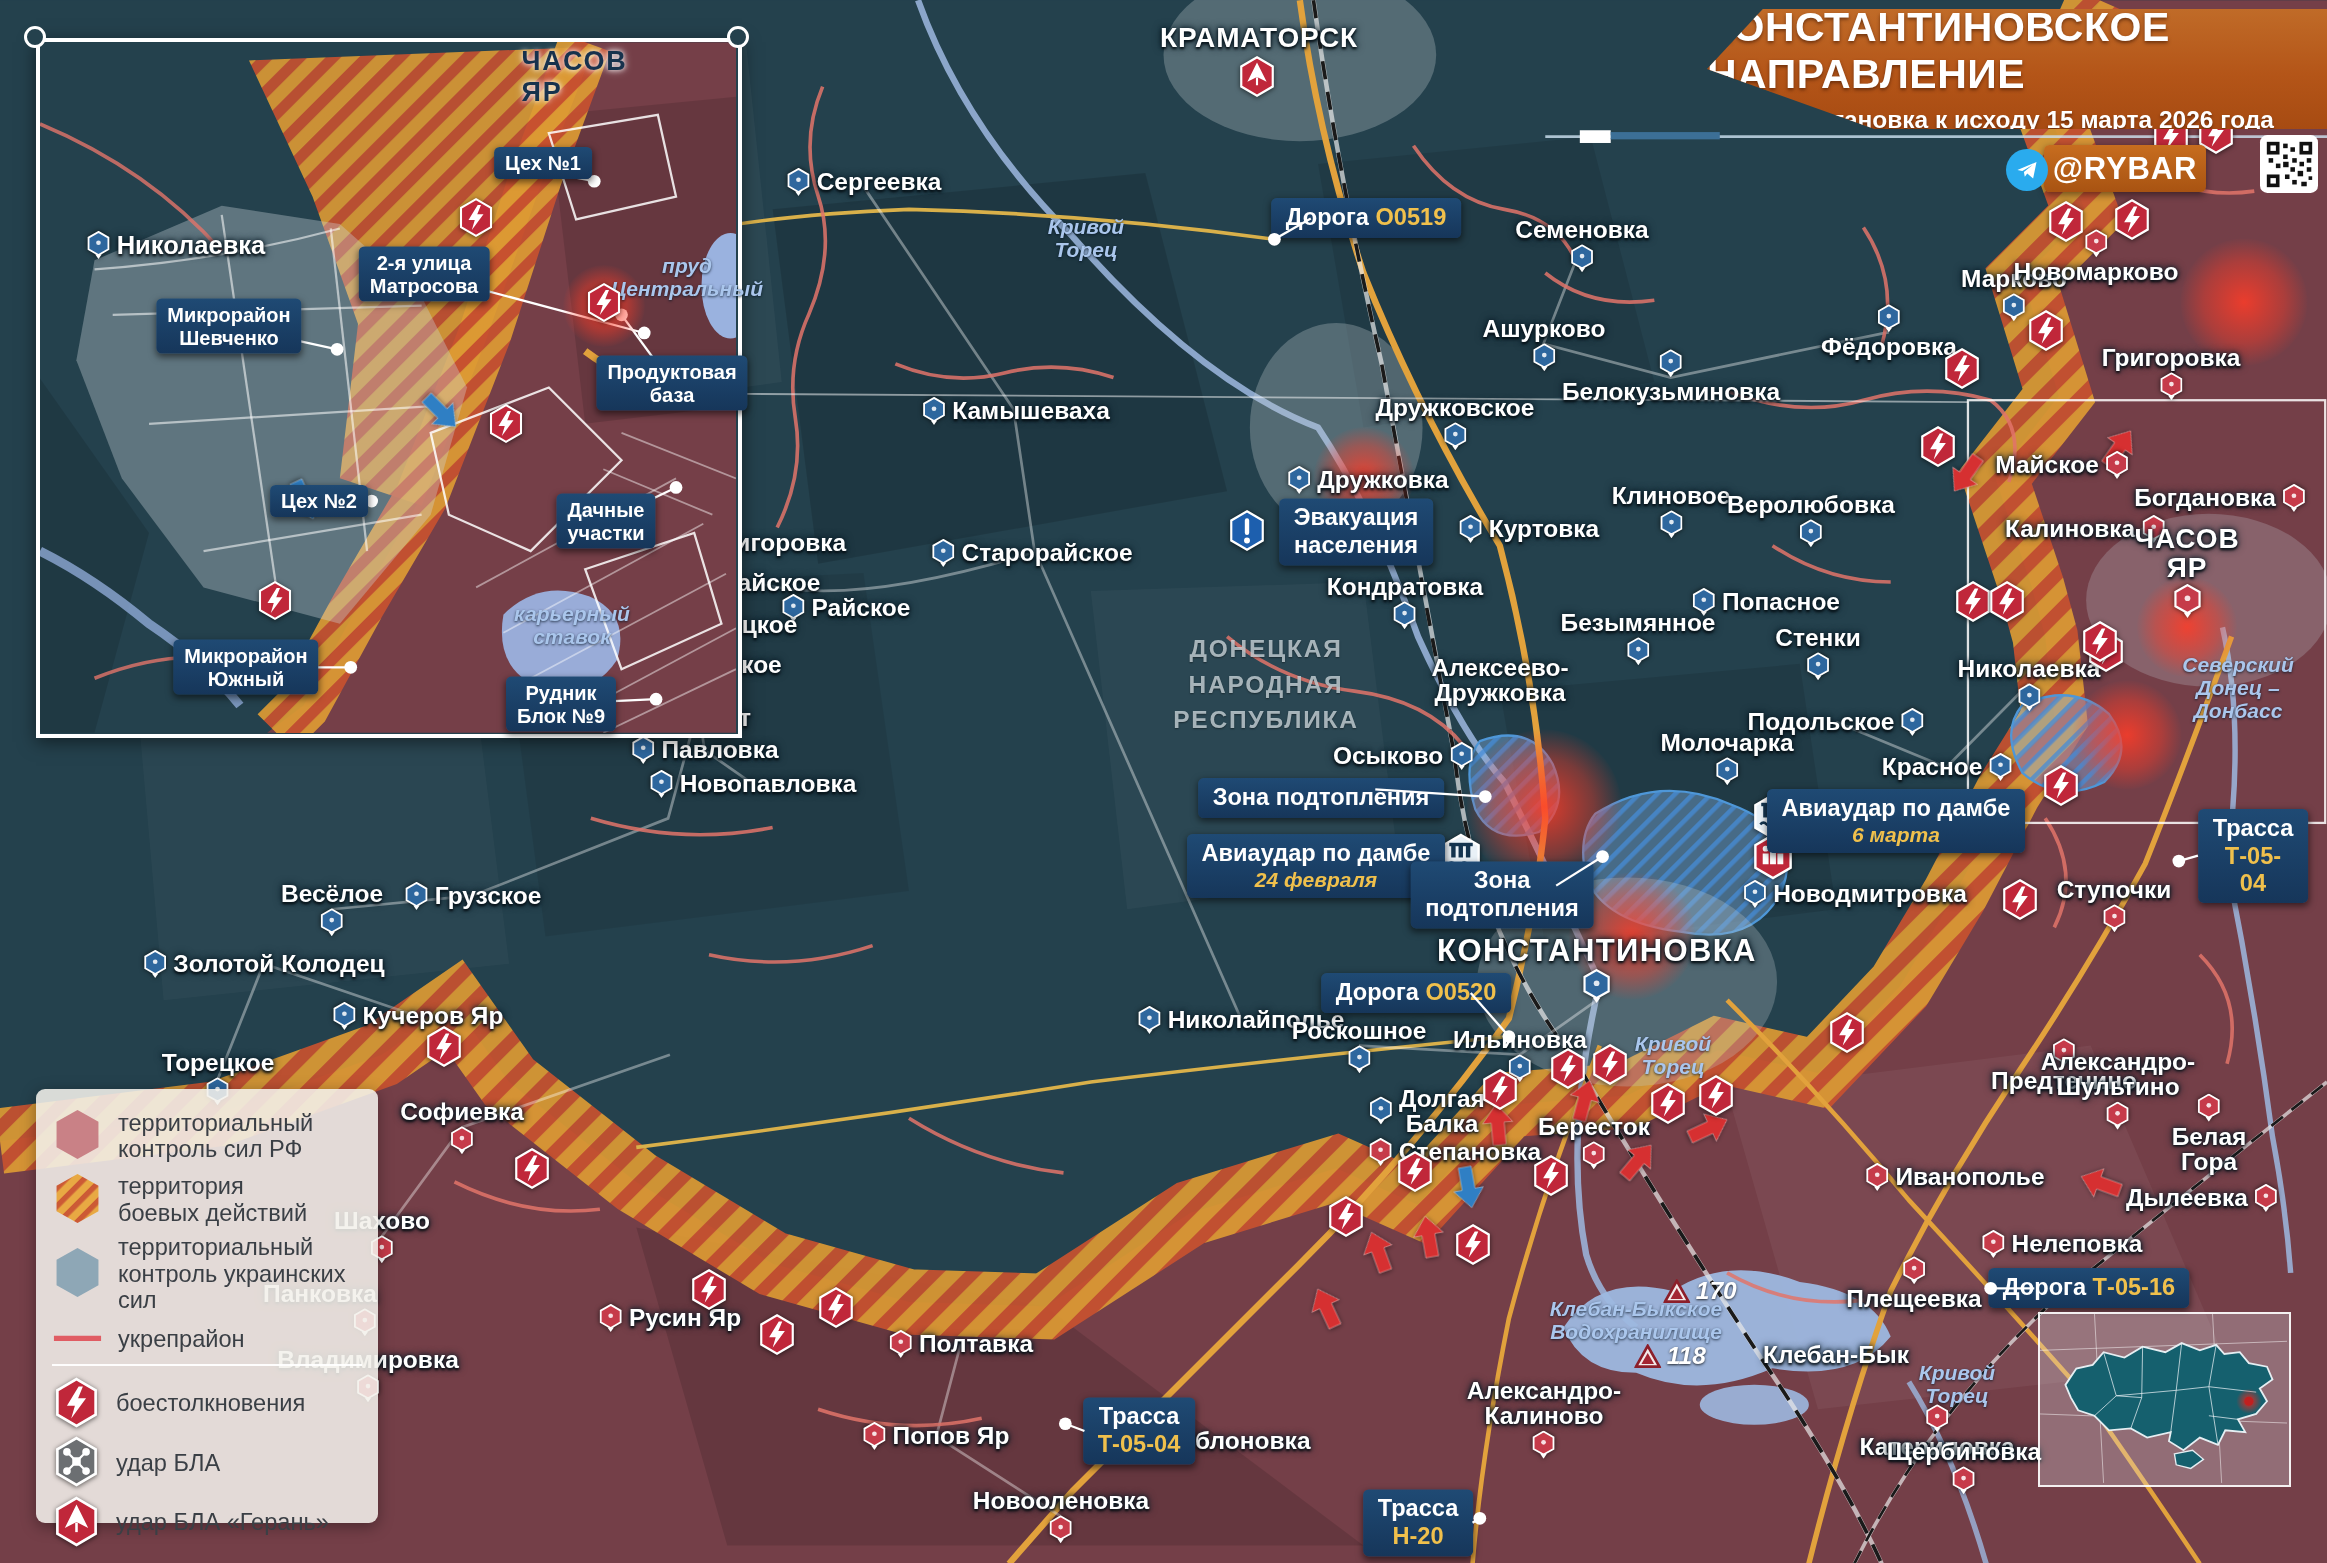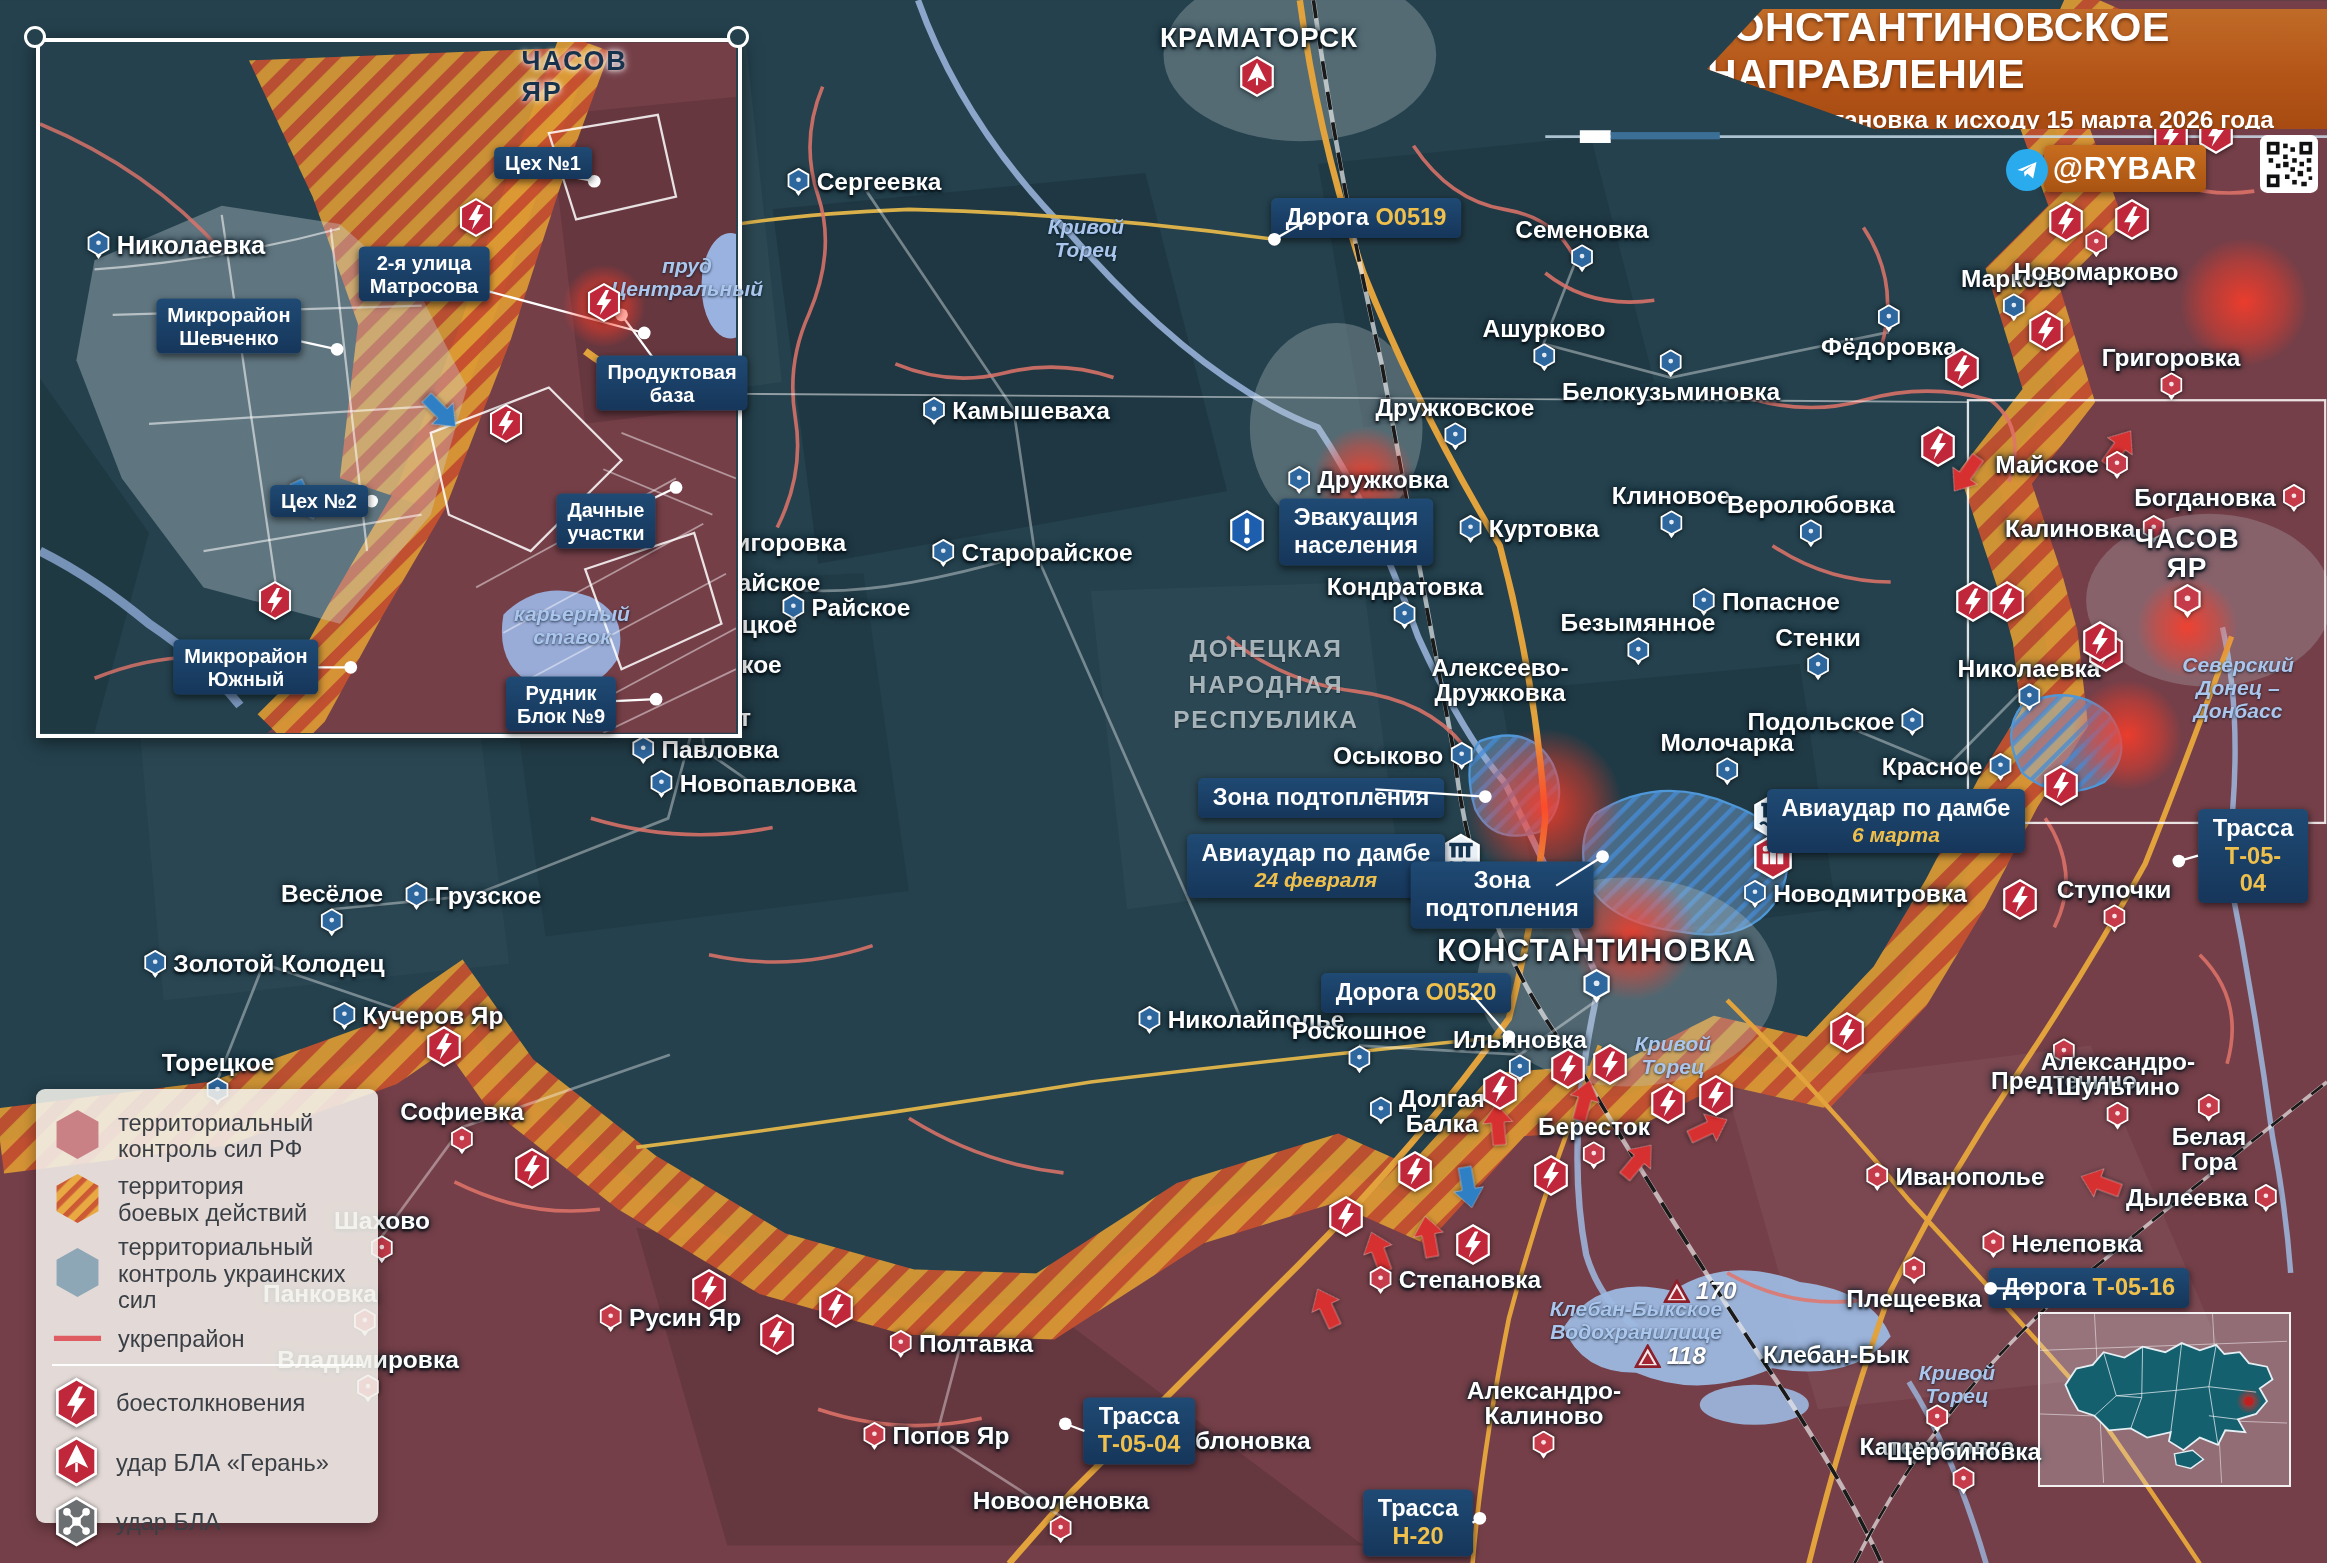--- a/index.html
+++ b/index.html
@@ -449,21 +449,21 @@
     <path d="M13 1 L24 7.3 V20.3 L13 26.5 L2 20.3 V7.3 Z" fill="#2e679e" stroke="#fff" stroke-width="2"></path>
     <path d="M9.5 26 L13 31 L16.5 26 Z" fill="#fff"></path>
     <circle cx="13" cy="13" r="2.6" fill="rgba(255,255,255,.85)"></circle>
           </svg></span></div>
       <div class="abs stl " style="left: 1427px; top: 1111px; z-index: 40;"><span style="line-height: 0;"><svg width="23.6" height="28" viewBox="0 0 26 31" style="filter:drop-shadow(0 0.9px 2.7px rgba(0,0,0,.7))">
     <path d="M13 1 L24 7.3 V20.3 L13 26.5 L2 20.3 V7.3 Z" fill="#2e679e" stroke="#fff" stroke-width="2"></path>
     <path d="M9.5 26 L13 31 L16.5 26 Z" fill="#fff"></path>
     <circle cx="13" cy="13" r="2.6" fill="rgba(255,255,255,.85)"></circle>
           </svg></span><span class="nm">Долгая
 Балка</span></div>
-      <div class="abs stl " style="left: 1455px; top: 1280px; z-index: 40;"><span style="line-height: 0;"><svg width="23.6" height="28" viewBox="0 0 26 31" style="filter:drop-shadow(0 0.9px 2.7px rgba(0,0,0,.7))">
+      <div class="abs stl " style="left: 1455px; top: 1152px; z-index: 40;"><span style="line-height: 0;"><svg width="23.6" height="28" viewBox="0 0 26 31" style="filter:drop-shadow(0 0.9px 2.7px rgba(0,0,0,.7))">
     <path d="M13 1 L24 7.3 V20.3 L13 26.5 L2 20.3 V7.3 Z" fill="#c63b4a" stroke="#fff" stroke-width="2"></path>
     <path d="M9.5 26 L13 31 L16.5 26 Z" fill="#fff"></path>
     <circle cx="13" cy="13" r="2.6" fill="rgba(255,255,255,.85)"></circle>
           </svg></span><span class="nm">Степановка</span></div>
       <div class="abs stl  col" style="left: 1594px; top: 1142px; z-index: 40;"><span class="nm">Бересток</span><span style="line-height: 0;"><svg width="23.6" height="28" viewBox="0 0 26 31" style="filter:drop-shadow(0 0.9px 2.7px rgba(0,0,0,.7))">
     <path d="M13 1 L24 7.3 V20.3 L13 26.5 L2 20.3 V7.3 Z" fill="#c63b4a" stroke="#fff" stroke-width="2"></path>
     <path d="M9.5 26 L13 31 L16.5 26 Z" fill="#fff"></path>
     <circle cx="13" cy="13" r="2.6" fill="rgba(255,255,255,.85)"></circle>
           </svg></span></div>
       <div class="abs stl " style="left: 1955px; top: 1177px; z-index: 40;"><span style="line-height: 0;"><svg width="23.6" height="28" viewBox="0 0 26 31" style="filter:drop-shadow(0 0.9px 2.7px rgba(0,0,0,.7))">
@@ -982,40 +982,40 @@
     </div>
     <div class="ldiv"></div>
     <div class="lrow">
       <span id="lg-clash"><svg width="49" height="51" viewBox="0 0 44 48" style="filter:drop-shadow(0 1.8px 2.7px rgba(0,0,0,.6))">
     <path d="M22 2 L40 12.5 V35.5 L22 46 L4 35.5 V12.5 Z" fill="#c0273a" stroke="#fff" stroke-width="2.5"></path>
             <path d="M24 9 L13 27 H20.5 L17 39 L31 20 H23.5 L28 9 Z" fill="#fff"></path>
           </svg></span>
       <span class="ltxt">боестолкновения</span>
     </div>
     <div class="lrow">
-      <span id="lg-geran"><svg width="49" height="51" viewBox="0 0 44 48" style="filter:drop-shadow(0 1.8px 2.7px rgba(0,0,0,.6))">
-    <path d="M22 2 L40 12.5 V35.5 L22 46 L4 35.5 V12.5 Z" fill="#c0273a" stroke="#fff" stroke-width="2.5"></path>
-            <path d="M22 8 L33 30 L22 24.5 L11 30 Z" fill="#fff"></path>
-            <rect x="20.8" y="25" width="2.4" height="9" fill="#fff"></rect>
-          </svg></span>
-      <span class="ltxt">удар БЛА «Герань»</span>
-    </div>
-    <div class="lrow">
       <span id="lg-bla"><svg width="49" height="51" viewBox="0 0 44 48" style="filter:drop-shadow(0 1.8px 2.7px rgba(0,0,0,.6))">
     <path d="M22 2 L40 12.5 V35.5 L22 46 L4 35.5 V12.5 Z" fill="#6c6f72" stroke="#fff" stroke-width="2.5"></path>
             <g fill="#fff">
               <circle cx="13" cy="15" r="3.6"></circle>
               <circle cx="31" cy="15" r="3.6"></circle>
               <circle cx="13" cy="33" r="3.6"></circle>
               <circle cx="31" cy="33" r="3.6"></circle>
               <rect x="18" y="20" width="8" height="8" rx="2"></rect>
             </g>
             <path d="M15 17 L20 22 M29 17 L24 22 M15 31 L20 26 M29 31 L24 26" stroke="#fff" stroke-width="2"></path>
           </svg></span>
       <span class="ltxt">удар БЛА</span>
+    </div>
+    <div class="lrow">
+      <span id="lg-geran"><svg width="49" height="51" viewBox="0 0 44 48" style="filter:drop-shadow(0 1.8px 2.7px rgba(0,0,0,.6))">
+    <path d="M22 2 L40 12.5 V35.5 L22 46 L4 35.5 V12.5 Z" fill="#c0273a" stroke="#fff" stroke-width="2.5"></path>
+            <path d="M22 8 L33 30 L22 24.5 L11 30 Z" fill="#fff"></path>
+            <rect x="20.8" y="25" width="2.4" height="9" fill="#fff"></rect>
+          </svg></span>
+      <span class="ltxt">удар БЛА «Герань»</span>
     </div>
   </div>
 
   <div id="minimap">
     <svg width="247" height="169" viewBox="0 0 272 186">
       <defs>
           <radialGradient id="rg">
             <stop offset="0%" stop-color="rgba(230,40,30,.95)"></stop>
             <stop offset="100%" stop-color="rgba(230,40,30,0)"></stop>
           </radialGradient>

